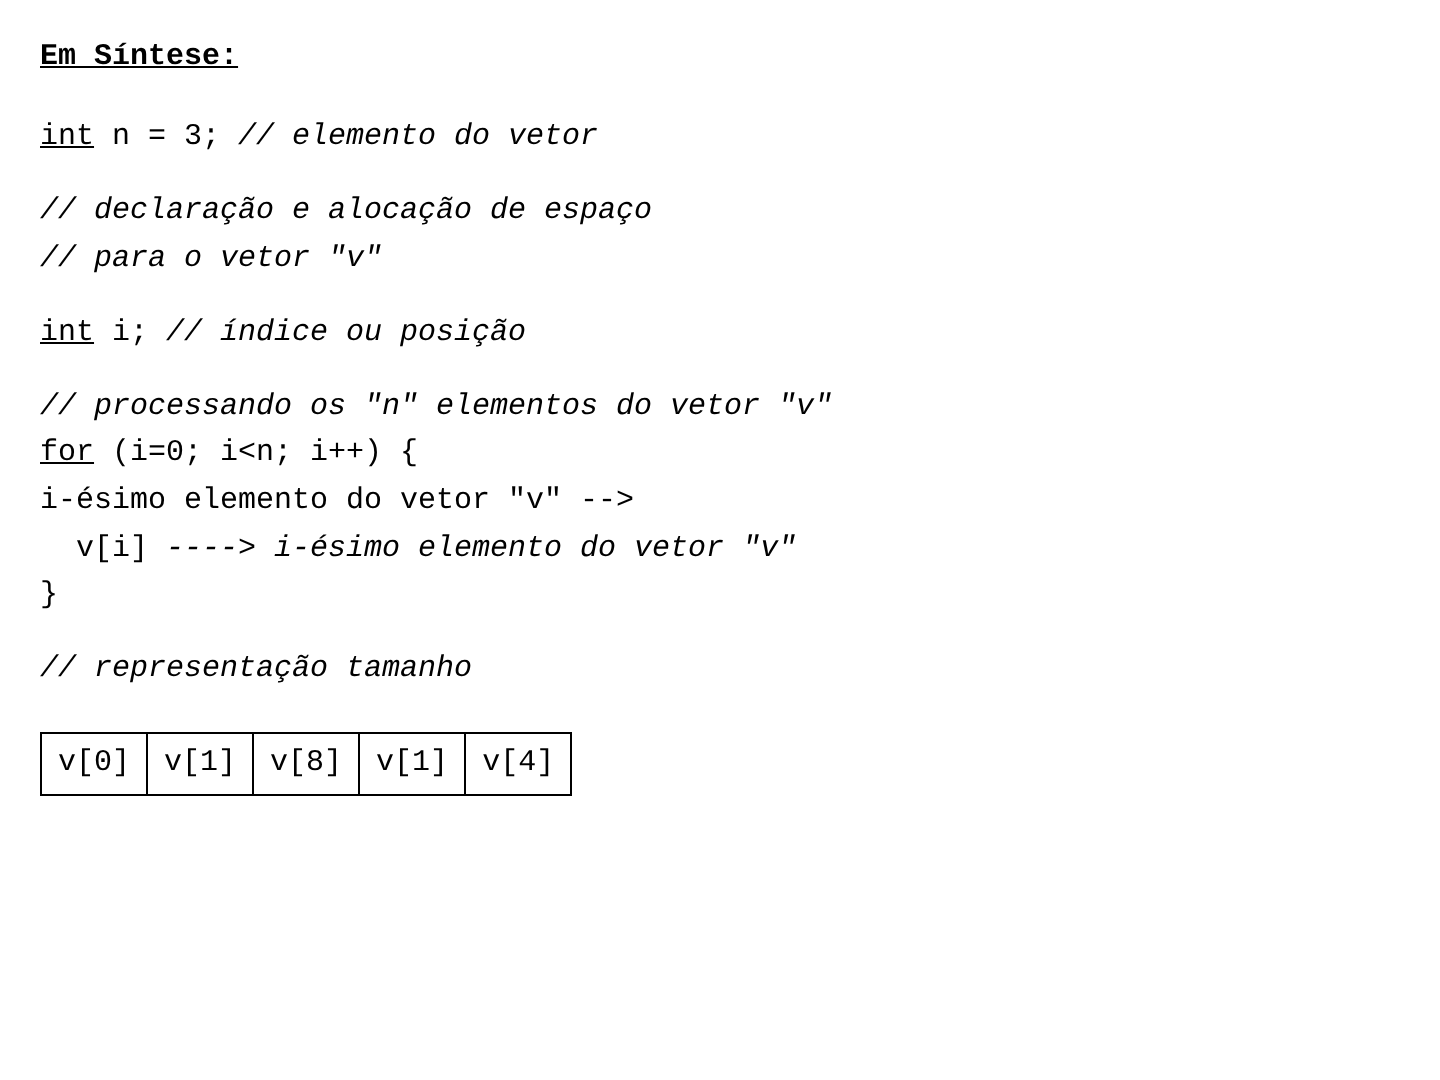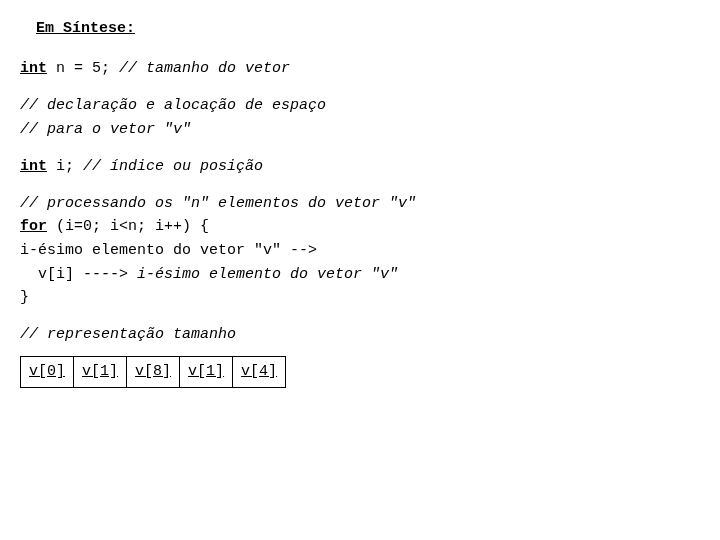--- a/index.html
+++ b/index.html
@@ -17,52 +17,50 @@
       min-height: 540px;
       color: #000000;
     }
 
     .title {
       font-family: 'Courier New', Courier, monospace;
       font-size: 15px;
       font-weight: bold;
       text-decoration: underline;
       margin-bottom: 20px;
-      margin-left: 16px;
     }
 
     .code-block {
       line-height: 1.6;
     }
 
     .line {
       white-space: pre;
       margin: 0;
       line-height: 1.55;
     }
 
     .spacer {
       height: 14px;
     }
 
     .keyword {
       text-decoration: underline;
-      font-weight: bold;
+      font-weight: normal;
     }
 
     .comment-italic {
       font-style: italic;
     }
 
     
     .array-table {
       display: inline-flex;
-      margin-top: 10px;
+      margin-top: 20px;
       border: none;
-      text-decoration: underline;
     }
 
     .array-cell {
       border: 1.5px solid #000;
       padding: 3px 8px;
       font-family: 'Courier New', Courier, monospace;
       font-size: 15px;
       min-width: 38px;
       text-align: center;
     }
@@ -72,21 +70,21 @@
     }
   </style>
 </head>
 <body>
 
 <div class="title">Em Síntese:</div>
 
 <div class="code-block">
 
   
-  <div class="line"><span class="keyword">int</span><span> n = 5; </span><span class="comment-italic">// tamanho do vetor</span></div>
+  <div class="line"><span class="keyword">int</span><span> n = 3; </span><span class="comment-italic">// elemento do vetor</span></div>
 
   <div class="spacer"></div>
 
   
   <div class="line"><span class="comment-italic">// declaração e alocação de espaço</span></div>
   <div class="line"><span class="comment-italic">// para o vetor "v"</span></div>
 
   
 
   <div class="spacer"></div>

